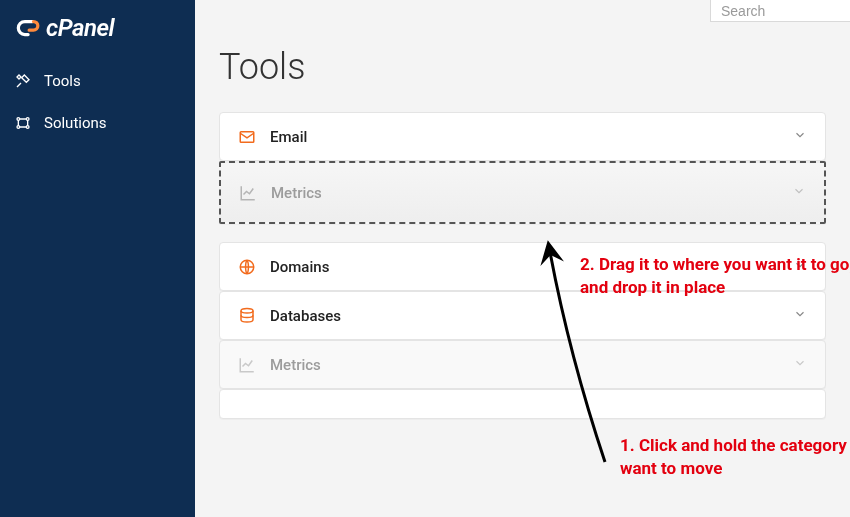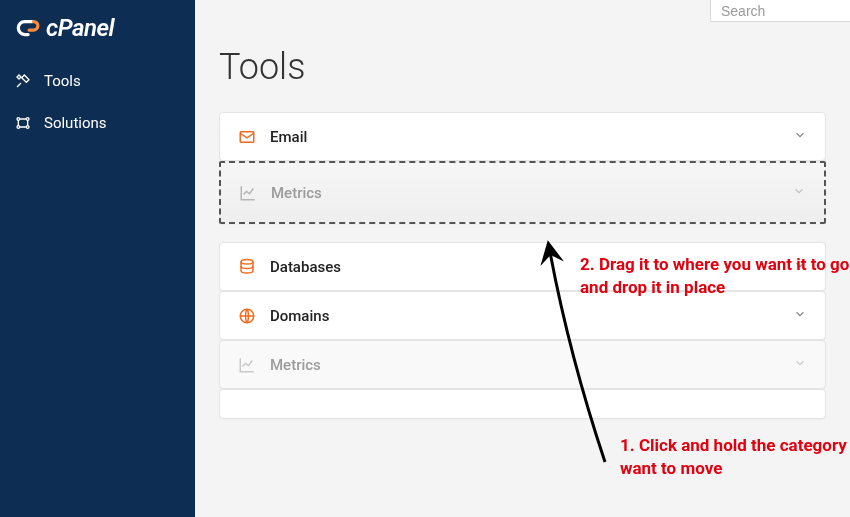--- a/index.html
+++ b/index.html
@@ -120,43 +120,43 @@
             <path d="M6 9l6 6 6-6"></path>
           </svg>
       </span>
     </div>
 
 
     <div class="card">
       <div class="card-left">
         <span class="cat-icon">
           <svg width="18" height="18" viewBox="0 0 24 24" fill="none" stroke="#f26b1d" stroke-width="2">
-            <ellipse cx="12" cy="5" rx="8" ry="3"></ellipse>
-              <path d="M4 5v6c0 1.7 3.6 3 8 3s8-1.3 8-3V5"></path>
-              <path d="M4 11v6c0 1.7 3.6 3 8 3s8-1.3 8-3v-6"></path>
+            <circle cx="12" cy="12" r="9"></circle>
+              <path d="M3 12h18M12 3c2.5 3 2.5 15 0 18M12 3c-2.5 3-2.5 15 0 18"></path>
           </svg>
         </span>
-        <span class="card-label">Databases</span>
+        <span class="card-label">Domains</span>
       </div>
       <span class="chev">
         <svg width="14" height="14" viewBox="0 0 24 24" fill="none" stroke="currentColor" stroke-width="2">
             <path d="M6 9l6 6 6-6"></path>
           </svg>
       </span>
     </div>
 
     <div class="card">
       <div class="card-left">
         <span class="cat-icon">
           <svg width="18" height="18" viewBox="0 0 24 24" fill="none" stroke="#f26b1d" stroke-width="2">
-            <circle cx="12" cy="12" r="9"></circle>
-              <path d="M3 12h18M12 3c2.5 3 2.5 15 0 18M12 3c-2.5 3-2.5 15 0 18"></path>
+            <ellipse cx="12" cy="5" rx="8" ry="3"></ellipse>
+              <path d="M4 5v6c0 1.7 3.6 3 8 3s8-1.3 8-3V5"></path>
+              <path d="M4 11v6c0 1.7 3.6 3 8 3s8-1.3 8-3v-6"></path>
           </svg>
         </span>
-        <span class="card-label">Domains</span>
+        <span class="card-label">Databases</span>
       </div>
       <span class="chev">
         <svg width="14" height="14" viewBox="0 0 24 24" fill="none" stroke="currentColor" stroke-width="2">
             <path d="M6 9l6 6 6-6"></path>
           </svg>
       </span>
     </div>
 
     <div class="card metrics-src">
       <div class="card-left">

